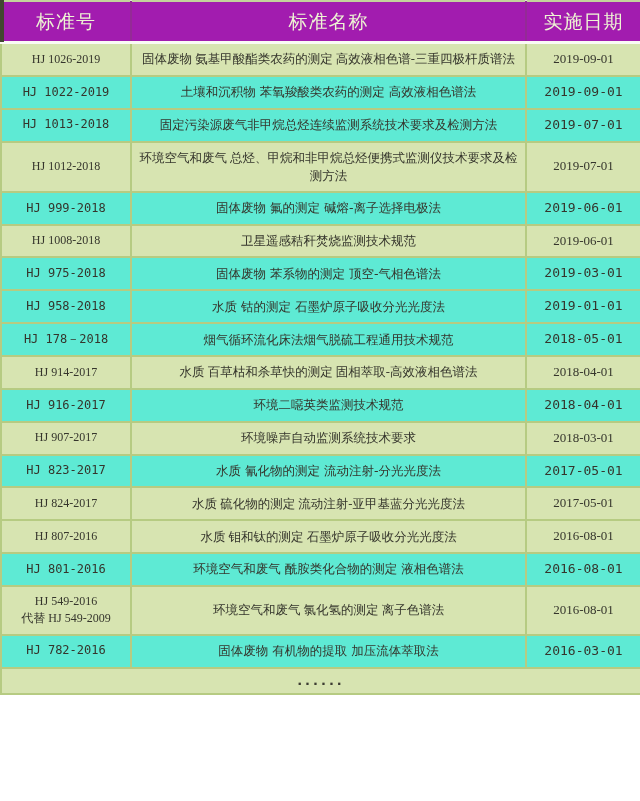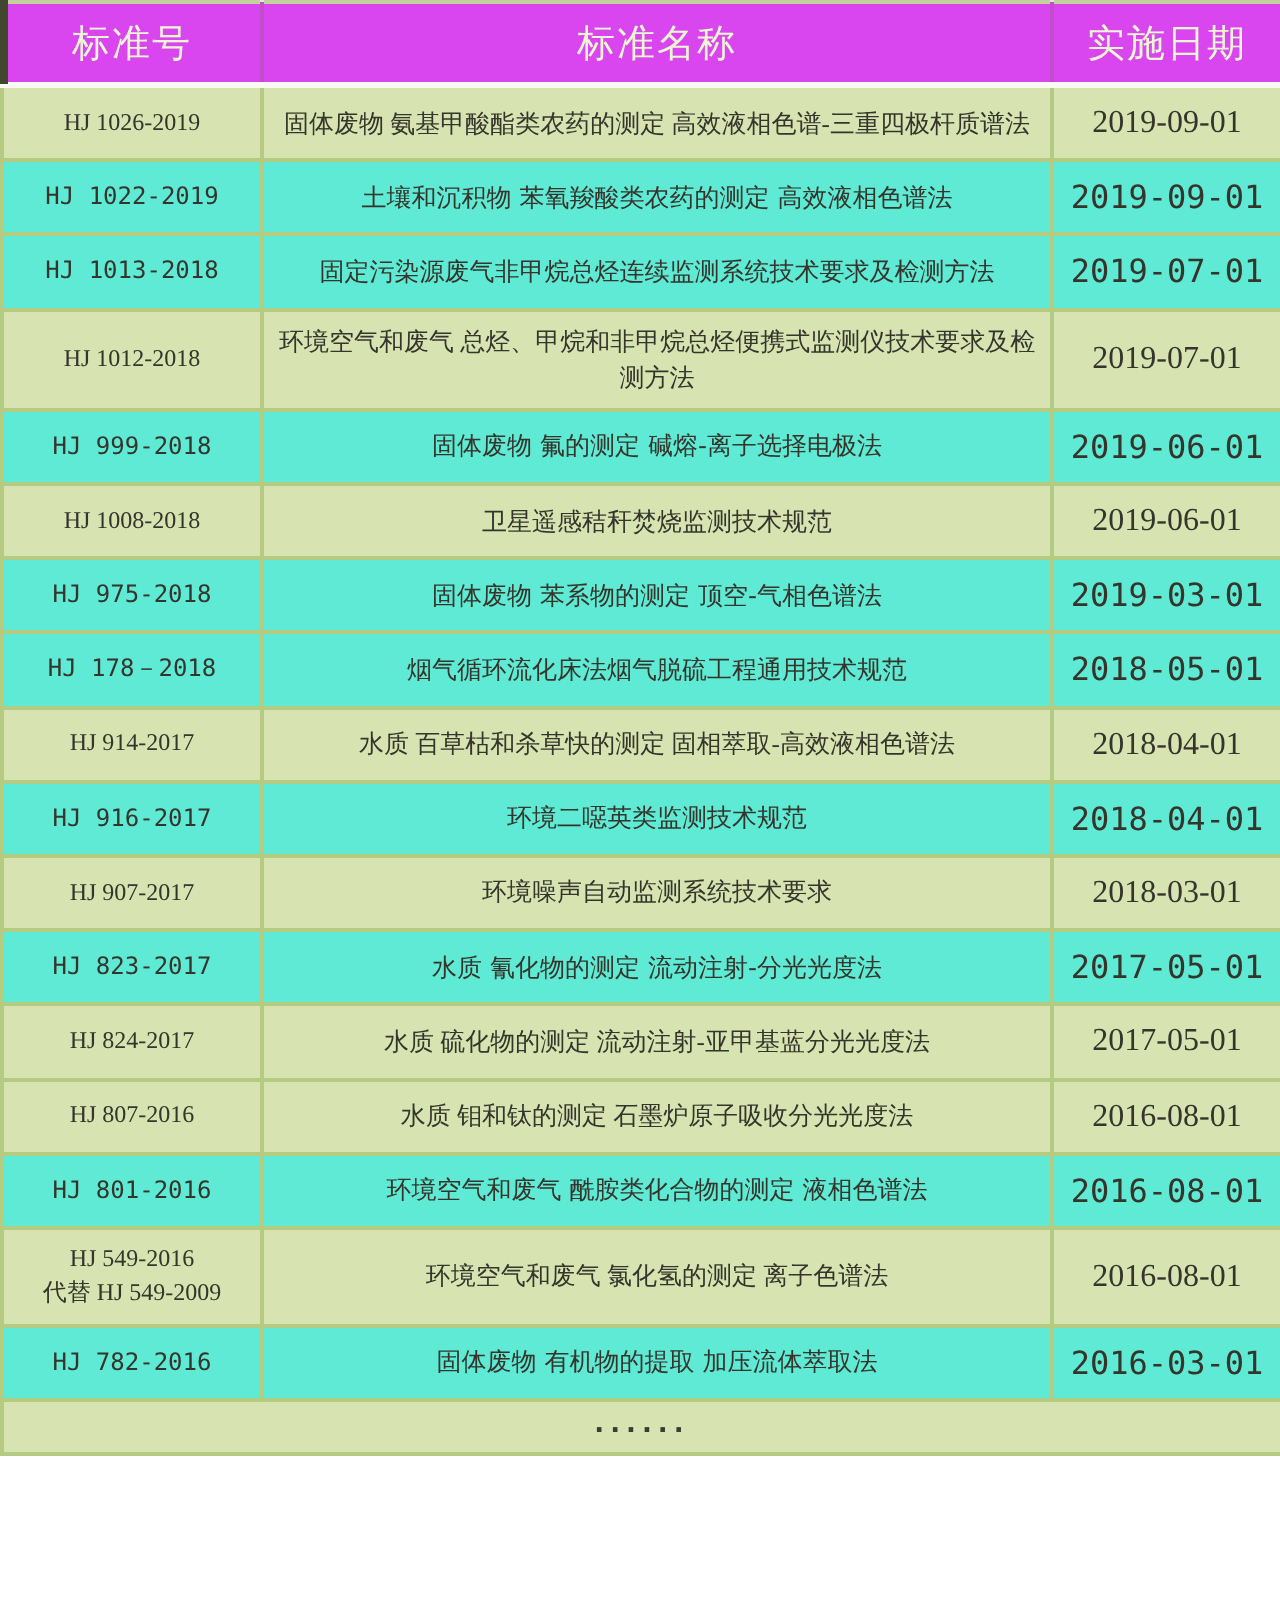--- a/index.html
+++ b/index.html
@@ -11,21 +11,21 @@
   table{
     width:640px;
     border-collapse:collapse;
     table-layout:fixed;
     border:2px solid #c3d29c;
   }
   col.c1{width:130px;}
   col.c2{width:395px;}
   col.c3{width:115px;}
   thead th{
-    background:#d946ef;
+    background:#a21caf;
     color:#eef5d4;
     font-size:19px;
     font-weight:normal;
     height:37px;
     letter-spacing:1px;
     border-bottom:3px solid #fafaf5;
   }
   thead th + th{border-left:2px solid rgba(90,110,40,0.18);}
   td{
     border:2px solid #b6cb82;
@@ -38,21 +38,21 @@
   tr.g td{background:#d7e4b1;font-family:Liberation Serif, serif;}
   tr.w td{background:#5eead4;}
   td.code{
     font-family:"DejaVu Sans Mono","Liberation Mono",monospace;
     font-size:12px;
     white-space:pre-line;
   }
   td.name{font-size:12.5px;}
   td.date{
     font-family:"DejaVu Sans Mono","Liberation Mono",monospace;
-    font-size:16px;
+    font-size:13px;
   }
   tr.dots td{
     background:#d7e4b1;
     font-size:13px;
     font-weight:bold;
     letter-spacing:3px;
     padding:3px 4px;
     color:#3c3c32;
     border:2px solid #b6cb82;
   }
@@ -110,20 +110,25 @@
         <td class="code">HJ 1008-2018</td>
         <td class="name">卫星遥感秸秆焚烧监测技术规范</td>
         <td class="date">2019-06-01</td>
       </tr>
       <tr class="w">
         <td class="code">HJ 975-2018</td>
         <td class="name">固体废物 苯系物的测定 顶空-气相色谱法</td>
         <td class="date">2019-03-01</td>
       </tr>
       <tr class="w">
+        <td class="code">HJ 958-2018</td>
+        <td class="name">水质 钴的测定 石墨炉原子吸收分光光度法</td>
+        <td class="date">2019-01-01</td>
+      </tr>
+      <tr class="w">
         <td class="code">HJ 178－2018</td>
         <td class="name">烟气循环流化床法烟气脱硫工程通用技术规范</td>
         <td class="date">2018-05-01</td>
       </tr>
       <tr class="g">
         <td class="code">HJ 914-2017</td>
         <td class="name">水质 百草枯和杀草快的测定 固相萃取-高效液相色谱法</td>
         <td class="date">2018-04-01</td>
       </tr>
       <tr class="w">

